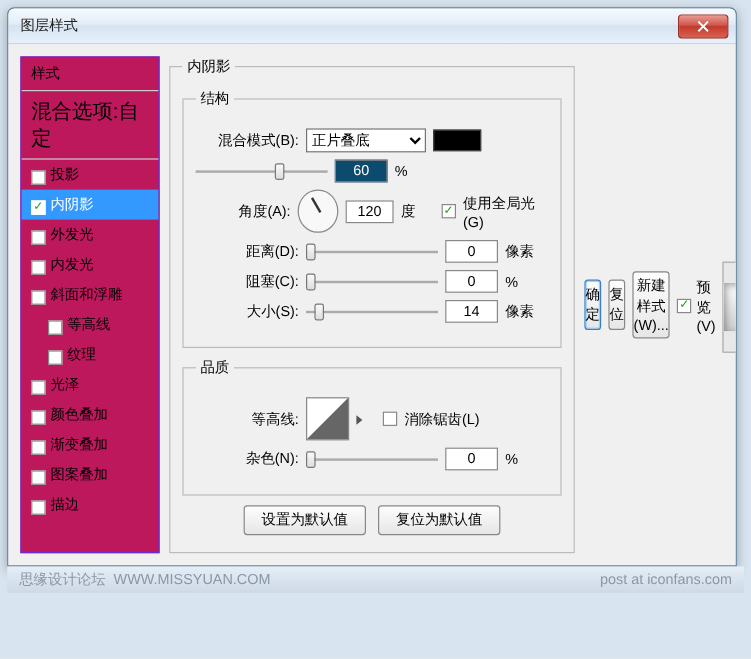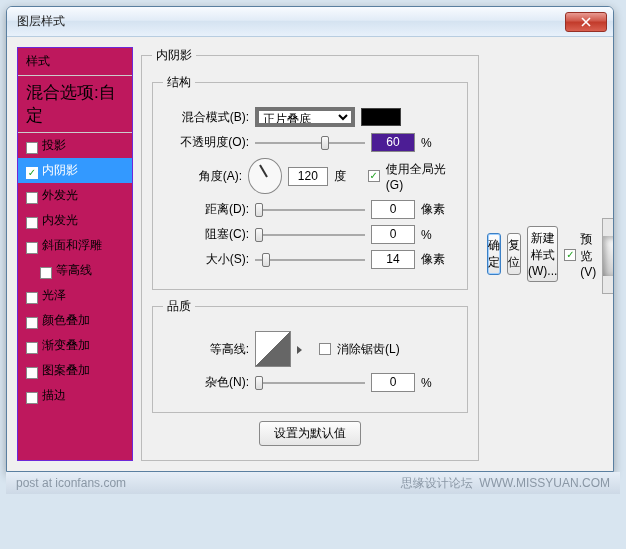--- a/index.html
+++ b/index.html
@@ -17,27 +17,27 @@
 .lp-item.sel{background:#3399ff;color:#fff}
 .lp-item.indent{padding-left:22px}
 .cb{width:12px;height:12px;border:1px solid #888;background:#fff;flex-shrink:0;display:flex;align-items:center;justify-content:center}
 .cb.on::after{content:"✓";font-size:10px;color:#21a121;line-height:1}
 .lp-item.sel .cb{border-color:#fff}
 .middle{flex:1;display:flex;flex-direction:column;gap:8px}
 fieldset{border:1px solid #bbb;padding:10px 10px 14px}
 legend{padding:0 4px}
 .row{display:flex;align-items:center;margin:6px 0;gap:6px}
 .lbl{width:86px;text-align:right}
-select{width:100px;height:20px;border:4px solid #737373;background:#fff;font-size:12px}
+select{width:100px;height:20px;border:1px solid #737373;background:#fff;font-size:12px}
 .colorbox{width:40px;height:18px;background:#000;border:1px solid #444}
 .slider{position:relative;width:110px;height:16px}
 .track{position:absolute;top:7px;left:0;right:0;height:2px;background:#aaa}
 .thumb{position:absolute;top:1px;width:8px;height:14px;background:linear-gradient(#fafafa,#ddd);border:1px solid #777;border-radius:2px}
 .numbox{width:44px;height:19px;border:1px solid #888;background:#fff;text-align:center;line-height:17px}
-.numbox.sel{background:#4c1d95;color:#fff}
+.numbox.sel{background:#0c4a6e;color:#fff}
 .dial{width:36px;height:36px;border:1px solid #888;border-radius:50%;background:#f8f8f8;position:relative}
 .dial::after{content:"";position:absolute;width:2px;height:14px;background:#333;left:17px;top:4px;transform-origin:50% 14px;transform:rotate(-30deg)}
 .contour{width:36px;height:36px;border:1px solid #888;background:linear-gradient(135deg,#fff 0 49%,#666 50% 100%);position:relative}
 .contour::after{content:"";position:absolute;right:-12px;top:14px;border-left:5px solid #555;border-top:4px solid transparent;border-bottom:4px solid transparent}
 .btnrow{display:flex;gap:10px;justify-content:center;margin-top:8px}
 .btn{padding:3px 14px;border:1px solid #888;background:linear-gradient(#fdfdfd,#e6e6e6);border-radius:3px;cursor:pointer}
 .right{width:116px;display:flex;flex-direction:row;gap:6px;align-items:center}
 .rbtn{width:110px;padding:3px 0;border:1px solid #888;background:linear-gradient(#fdfdfd,#e6e6e6);border-radius:3px;text-align:center;cursor:pointer}
 .rbtn.primary{border:1px solid #3b7fc4;box-shadow:0 0 0 1px #9fcfff inset}
 .preview{width:76px;height:76px;border:1px solid #aaa;background:#e8e8e8;display:flex;align-items:center;justify-content:center;margin-top:4px}
@@ -83,20 +83,24 @@
             <span>内发光</span>
           </div>
           <div class="lp-item">
             <div class="cb"></div>
             <span>斜面和浮雕</span>
           </div>
           <div class="lp-item indent">
             <div class="cb"></div>
             <span>等高线</span>
           </div>
+          <div class="lp-item indent">
+            <div class="cb"></div>
+            <span>纹理</span>
+          </div>
           <div class="lp-item">
             <div class="cb"></div>
             <span>光泽</span>
           </div>
           <div class="lp-item">
             <div class="cb"></div>
             <span>颜色叠加</span>
           </div>
           <div class="lp-item">
             <div class="cb"></div>
@@ -120,21 +124,20 @@
         <fieldset style="margin-bottom:8px">
           <legend>结构</legend>
 
           <div class="row">
             <span class="lbl">混合模式(B):</span>
             <select><option>正片叠底</option></select>
             <div class="colorbox"></div>
           </div>
 
           <div class="row">
-            <span class="lbl">不透明度(O):</span>
             <div class="slider">
                 <div class="track"></div>
                 <div class="thumb" style="left:60%"></div>
               </div>
             <div class="numbox sel">60</div>
             <span class="unit">%</span>
           </div>
 
           <div class="row">
             <span class="lbl">角度(A):</span>
@@ -191,35 +194,36 @@
                 <div class="track"></div>
                 <div class="thumb" style="left:0"></div>
               </div>
             <div class="numbox">0</div>
             <span class="unit">%</span>
           </div>
         </fieldset>
 
         <div class="btnrow">
           <div class="btn">设置为默认值</div>
+          <div class="btn">复位为默认值</div>
         </div>
       </fieldset>
     </div>
 
     <div class="right">
       <div class="rbtn primary">确定</div>
       <div class="rbtn">复位</div>
       <div class="rbtn">新建样式(W)...</div>
       <div class="cbrow">
         <div class="cb on"></div>
         <span>预览(V)</span>
       </div>
       <div class="preview">
           <div class="preview-in"></div>
         </div>
     </div>
   </div>
 </div>
 
 <div class="footer">
+  <span><span>思缘设计论坛</span>&nbsp;&nbsp;<span>WWW.MISSYUAN.COM</span></span>
   <span>post at iconfans.com</span>
-  <span><span>思缘设计论坛</span>&nbsp;&nbsp;<span>WWW.MISSYUAN.COM</span></span>
 </div>
 
 </body></html>

